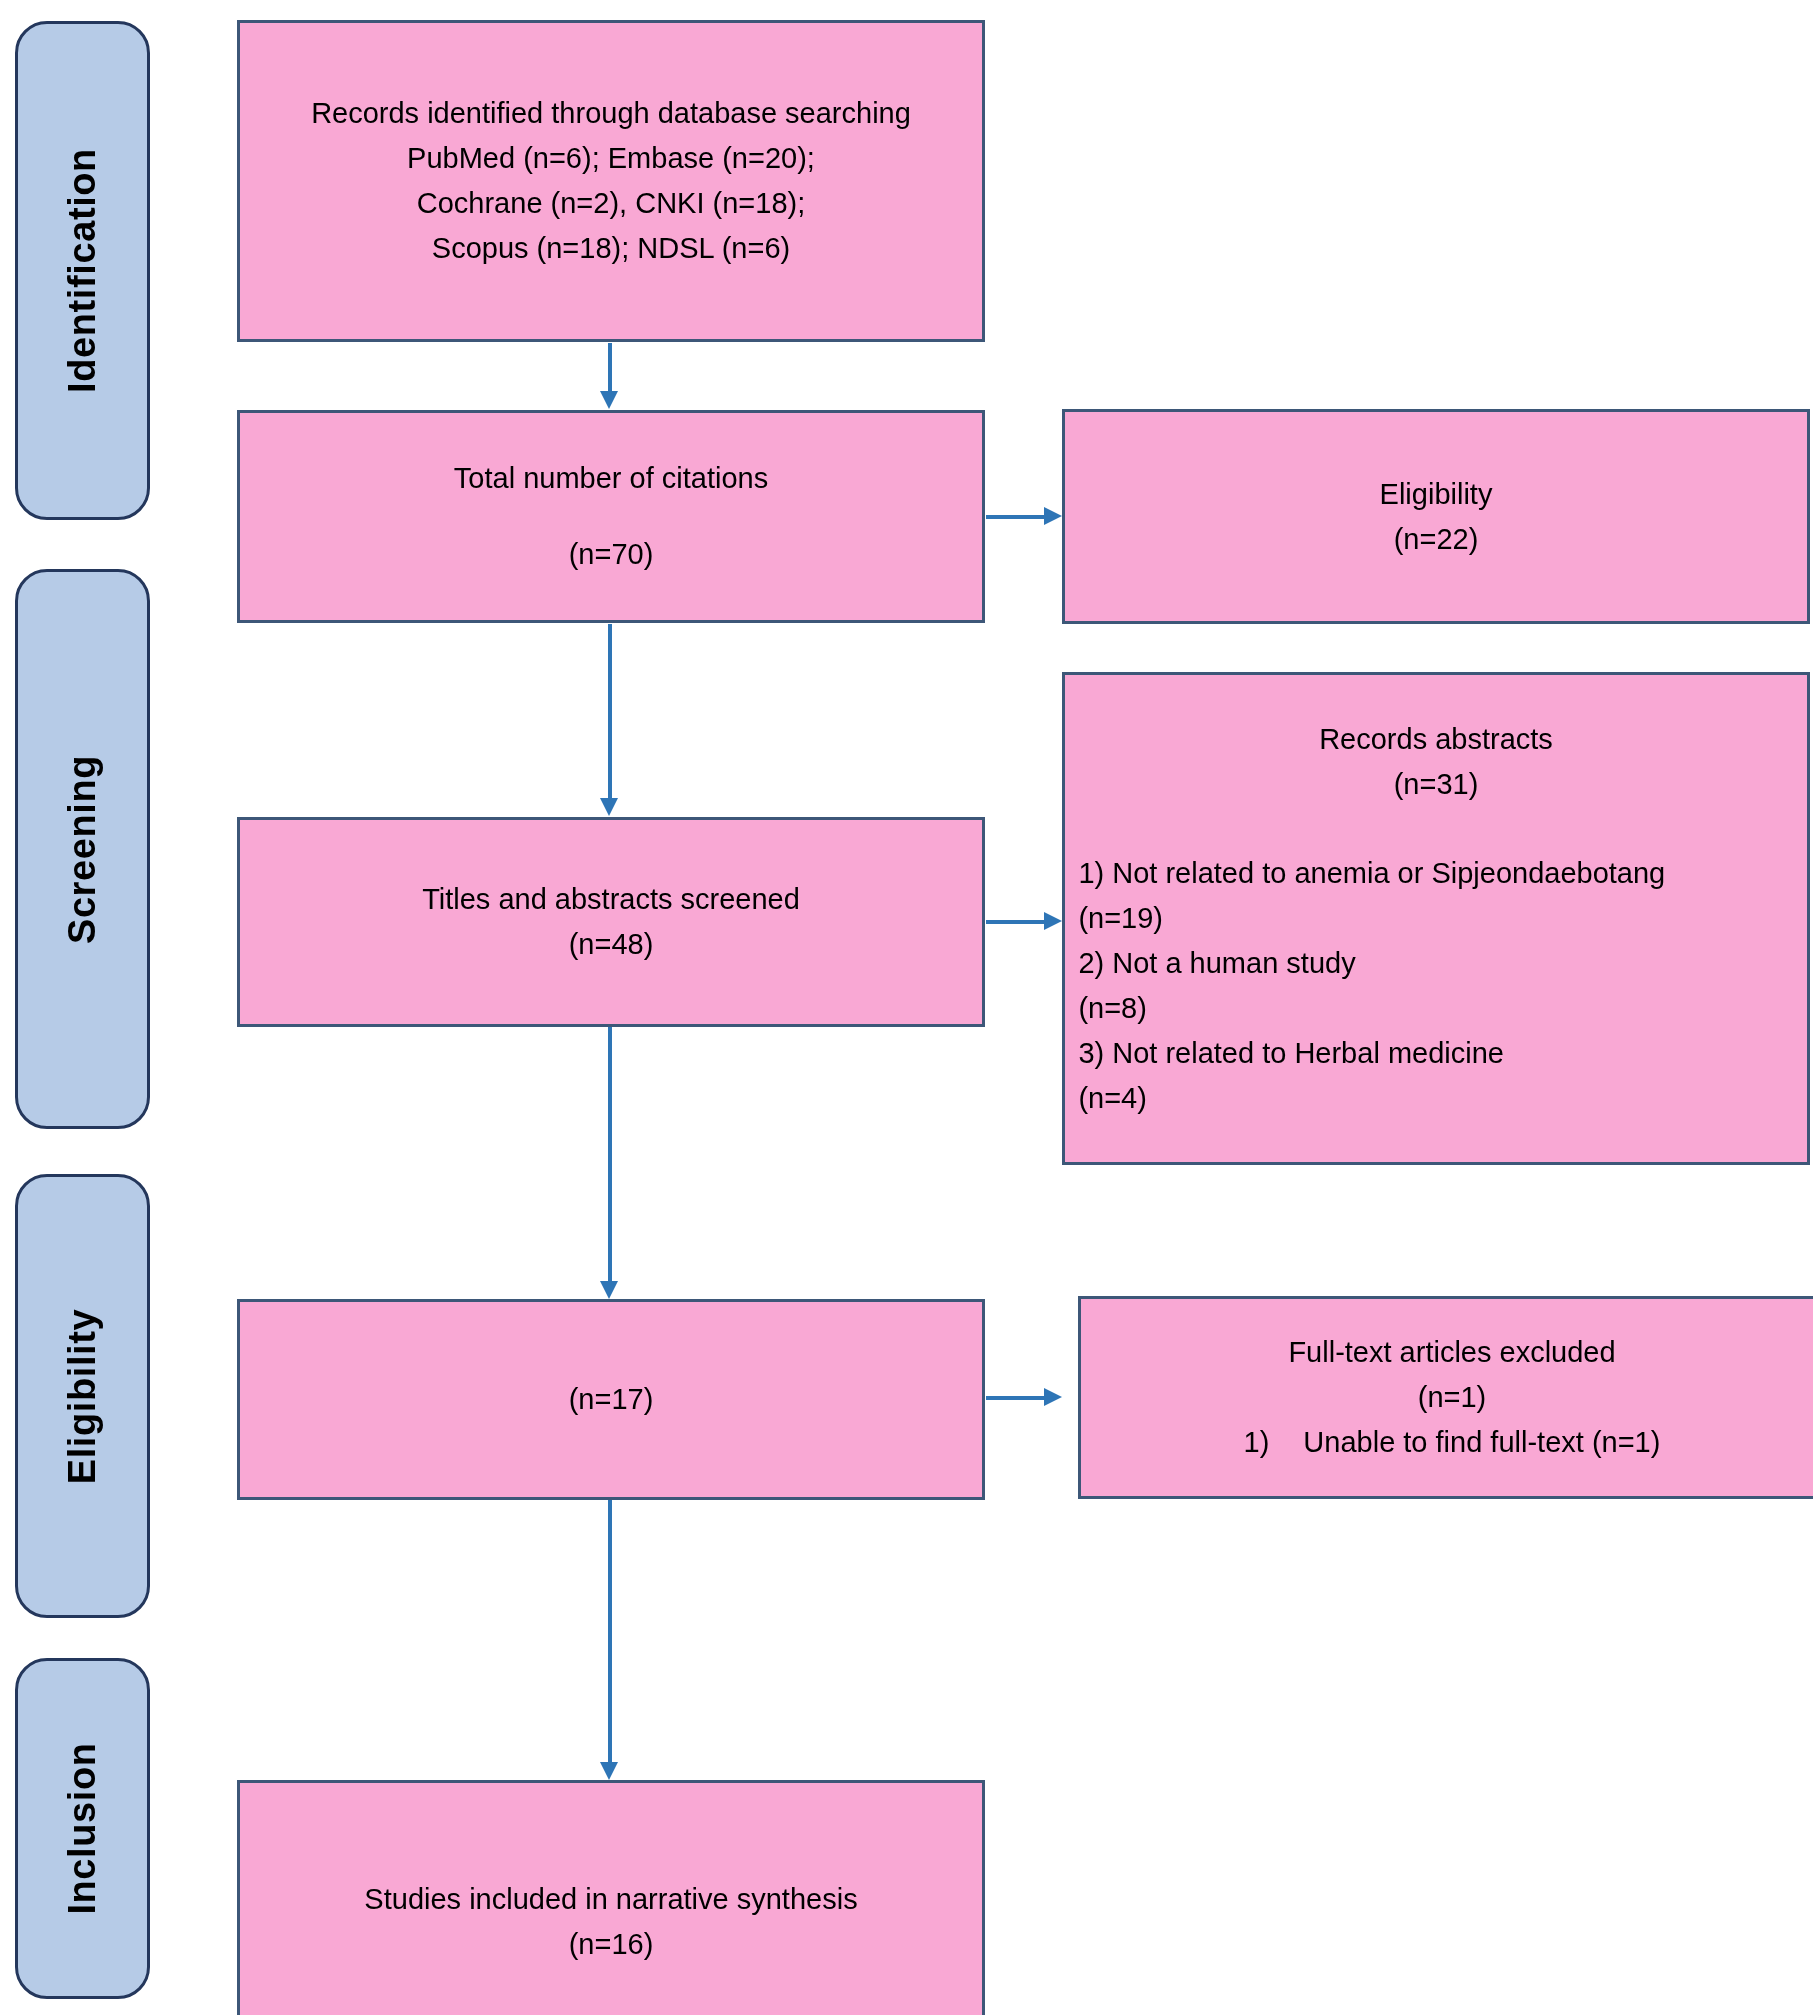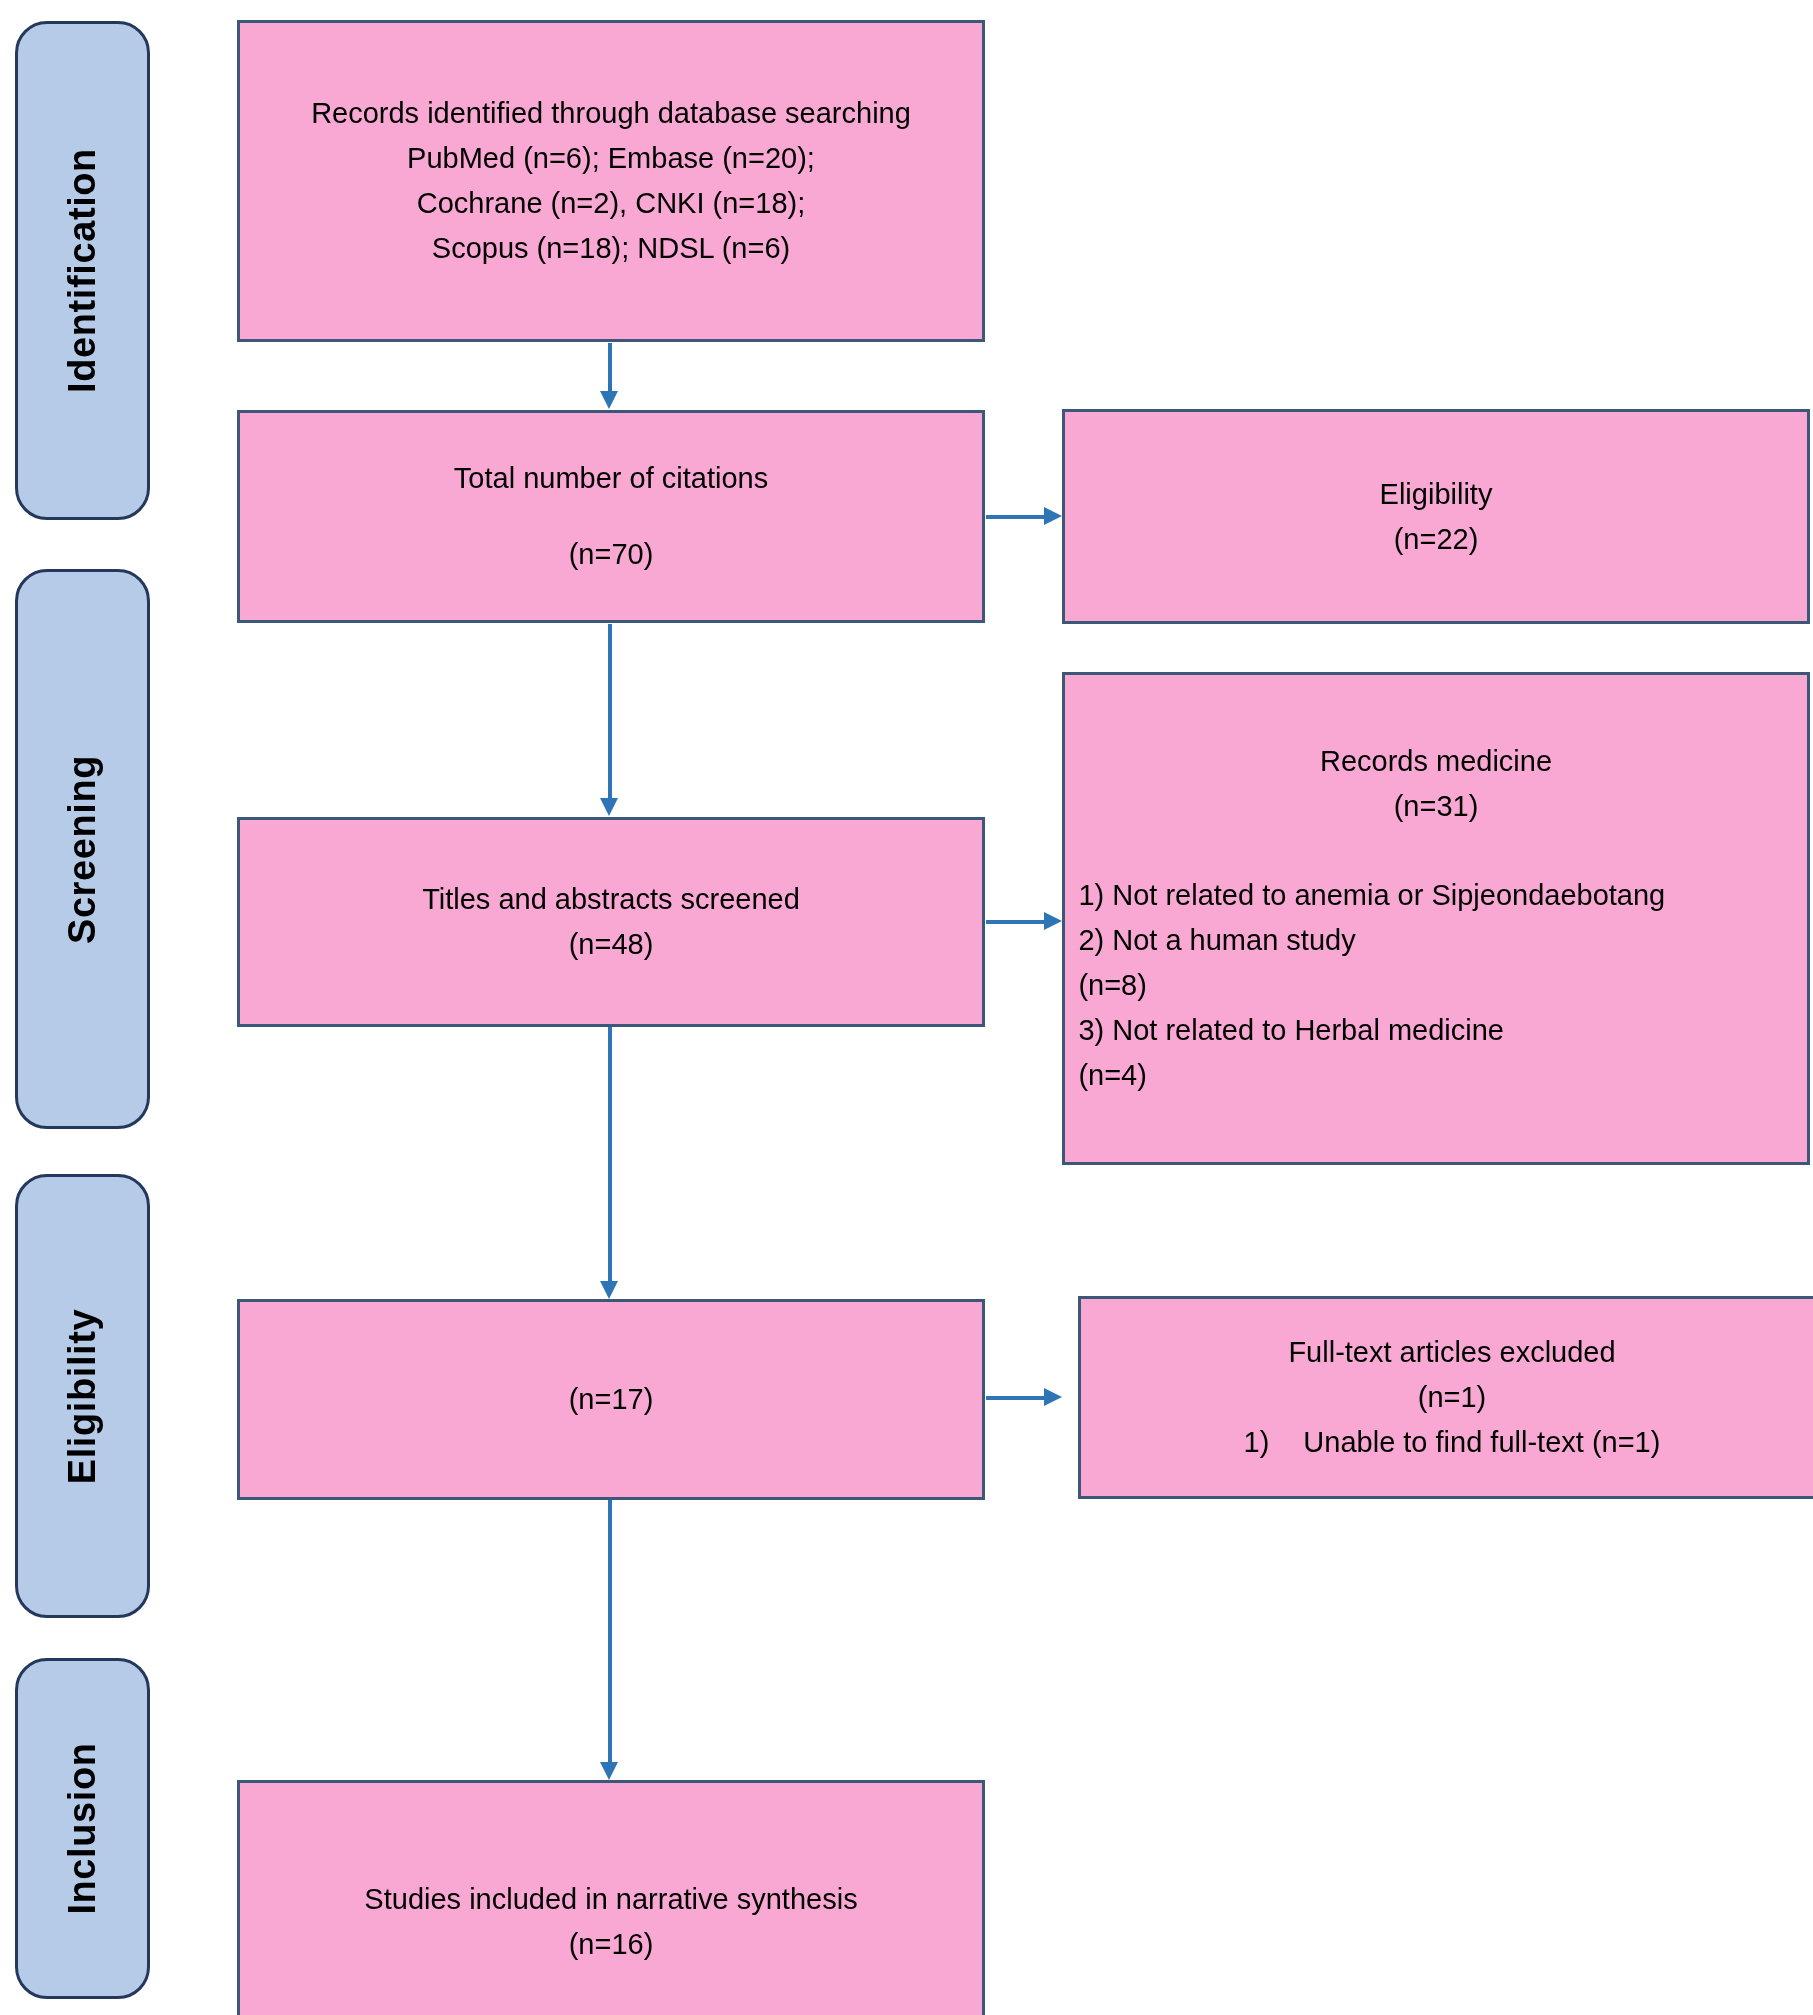--- a/index.html
+++ b/index.html
@@ -135,24 +135,25 @@
   <span class="line">Studies included in narrative synthesis</span>
   <span class="line">(n=16)</span>
 </div>
 
 <div class="fbox" style="left:1062px; top:409px; width:748px; height:215px;">
   <span class="line">Eligibility</span>
   <span class="line">(n=22)</span>
 </div>
 
 <div class="fbox" style="left:1062px; top:672px; width:748px; height:493px;">
-  <span class="line">Records medicine</span>
+  <span class="line">Records abstracts</span>
   <span class="line">(n=31)</span>
   <div class="reasons">
     <span class="line">1) Not related to anemia or Sipjeondaebotang</span>
+    <span class="line">(n=19)</span>
     <span class="line">2) Not a human study</span>
     <span class="line">(n=8)</span>
     <span class="line">3) Not related to Herbal medicine</span>
     <span class="line">(n=4)</span>
   </div>
 </div>
 
 <div class="fbox" style="left:1078px; top:1296px; width:748px; height:203px;">
   <span class="line">Full-text articles excluded</span>
   <span class="line">(n=1)</span>

